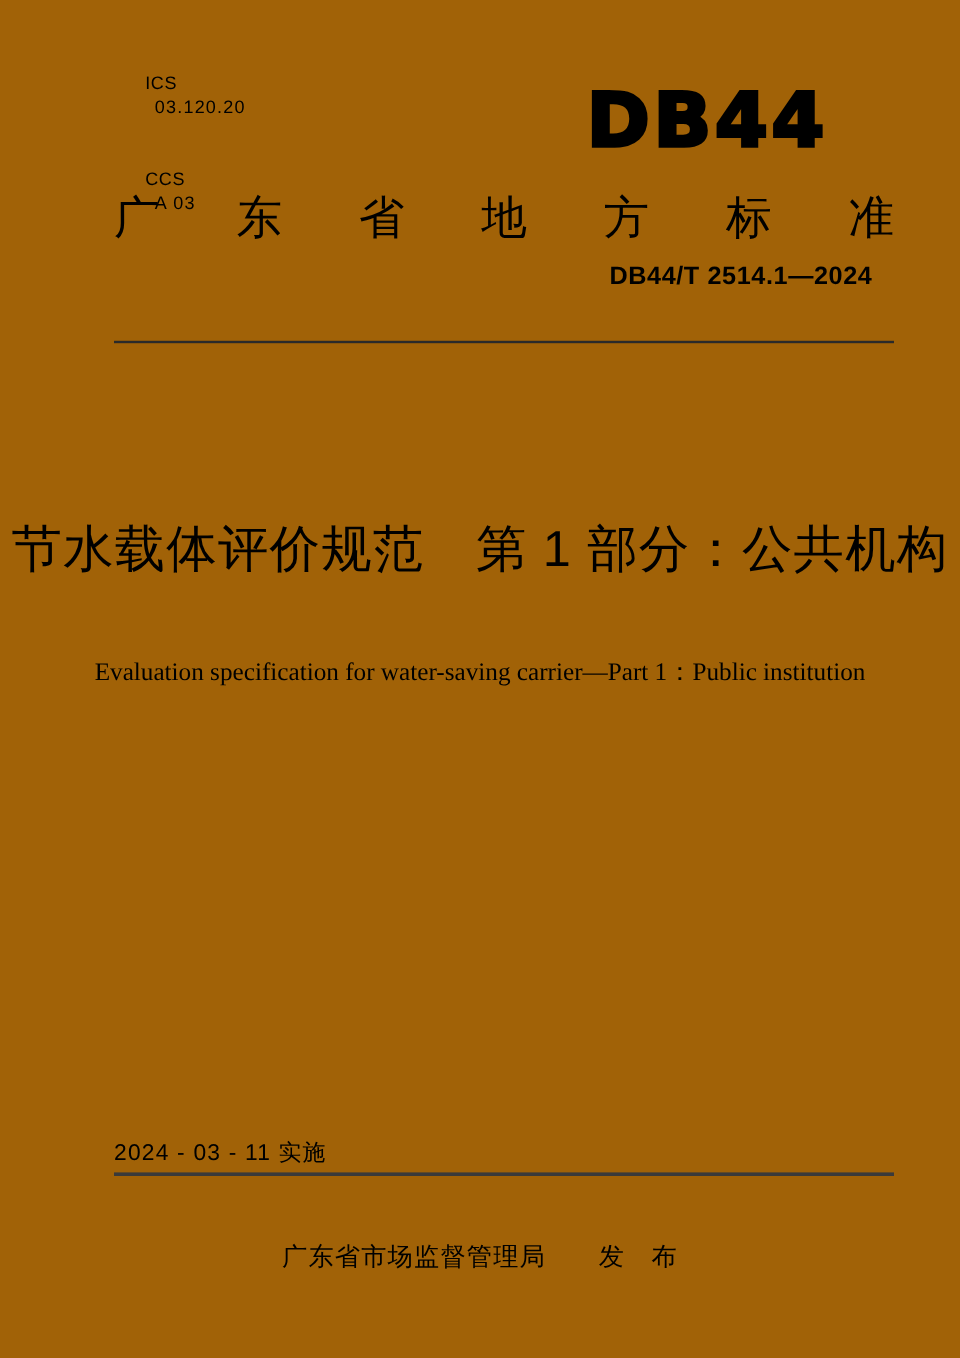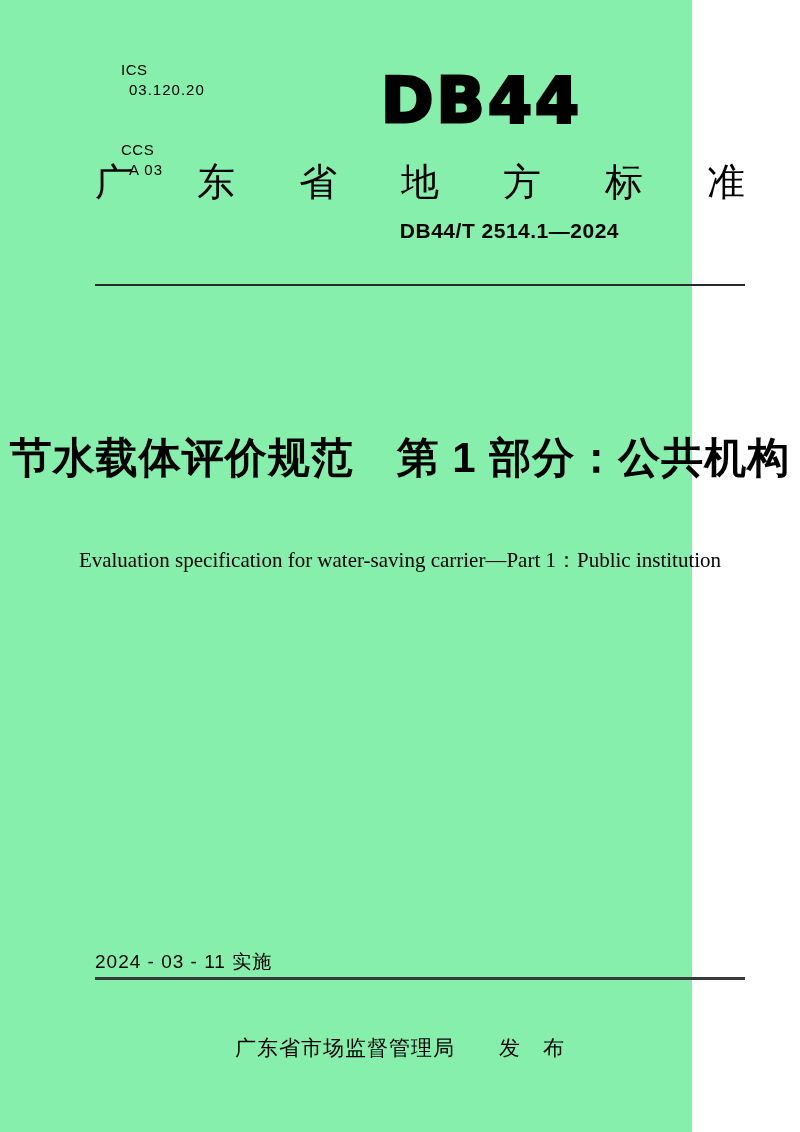--- a/index.html
+++ b/index.html
@@ -8,22 +8,22 @@
     width: 800px;
     height: 1132px;
     position: relative;
     font-family: "Liberation Sans", sans-serif;
     color: #000000;
     overflow: hidden;
   }
   .page {
     position: absolute;
     left: 0; top: 0;
-    width: 692px; height: 1132px;
-    background: #86efac;
+    width: 800px; height: 1132px;
+    background: #a16207;
   }
 
   
   .codes {
     position: absolute;
     left: 93px;
     top: 40px;
     font-size: 15px;
     line-height: 20px;
     letter-spacing: 0.5px;
@@ -80,21 +80,21 @@
   }
 
   .title-cn {
     position: absolute;
     left: 0;
     top: 434px;
     width: 800px;
     text-align: center;
     font-size: 42px;
     line-height: 48px;
-    font-weight: bold;
+    font-weight: normal;
     letter-spacing: 1px;
   }
 
   .title-en {
     position: absolute;
     left: 0;
     top: 507px;
     width: 800px;
     text-align: center;
     font-size: 21px;

